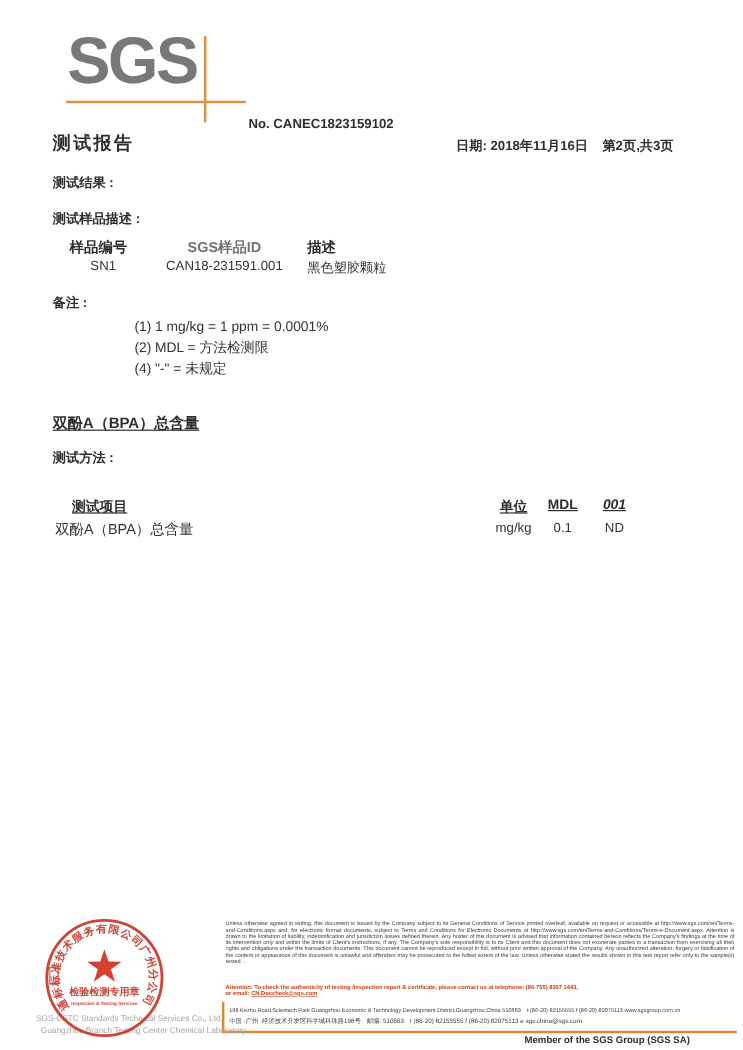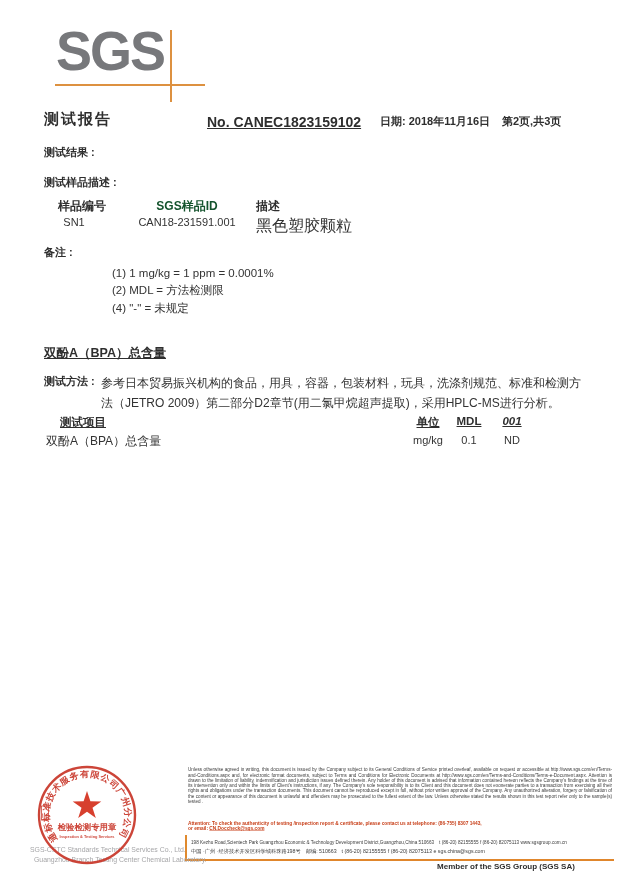--- a/index.html
+++ b/index.html
@@ -8,34 +8,34 @@
   .page { position:relative; width:619px; height:875px; background:#fff; overflow:hidden; margin:0 auto;padding-left:25px; }
 
   
   .sgs-logo { position:absolute; left:56px; top:24px; font-size:54px; font-weight:bold;
               color:#77787b; letter-spacing:-2px; transform:scaleY(1.02); line-height:1; }
   .logo-vline { position:absolute; left:170px; top:30px; width:2px; height:72px; background:#dd9140; }
   .logo-hline { position:absolute; left:55px; top:84px; width:150px; height:2px; background:#dd9140; }
 
   
   .rpt-title { position:absolute; left:44px; top:110px; font-size:15px; font-weight:bold; color:#2e2e2e; letter-spacing:2px; }
-  .rpt-no   { position:absolute; left:207px; top:114px; font-size:14px; font-weight:600; color:#2e2e2e;text-decoration:underline; }
+  .rpt-no   { position:absolute; left:207px; top:98px; font-size:11px; font-weight:600; color:#2e2e2e; }
   .rpt-date { position:absolute; left:380px; top:114px; font-size:11px; font-weight:600; color:#2e2e2e; }
   .rpt-page { position:absolute; left:502px; top:114px; font-size:11px; font-weight:600; color:#2e2e2e; }
 
   .sec-label { font-size:11px; font-weight:bold; color:#2e2e2e; }
   .results-label { position:absolute; left:44px; top:145px; }
   .sample-title  { position:absolute; left:44px; top:175px; }
 
   .stbl-h1 { position:absolute; left:40px;  top:198px; width:84px;  text-align:center; font-weight:bold; font-size:12px; color:#2e2e2e;}
-  .stbl-h2 { position:absolute; left:124px; top:198px; width:126px; text-align:center; font-weight:bold; font-size:12px; color:#14532d;}
+  .stbl-h2 { position:absolute; left:124px; top:198px; width:126px; text-align:center; font-weight:bold; font-size:12px; color:#737373;}
   .stbl-h3 { position:absolute; left:256px; top:198px; font-weight:bold; font-size:12px; color:#2e2e2e;}
-  .stbl-v1 { position:absolute; left:32px;  top:216px; width:84px;  text-align:center; font-size:11px; }
+  .stbl-v1 { position:absolute; left:44px;  top:216px; width:84px;  text-align:center; font-size:11px; }
   .stbl-v2 { position:absolute; left:124px; top:216px; width:126px; text-align:center; font-size:11px; }
-  .stbl-v3 { position:absolute; left:256px; top:216px; font-size:16px; }
+  .stbl-v3 { position:absolute; left:256px; top:216px; font-size:11px; }
 
   .notes-label { position:absolute; left:44px; top:245px; }
   .notes { position:absolute; left:112px; top:265px; font-size:11.5px; line-height:17.3px; }
 
   .bpa-title { position:absolute; left:44px; top:345px; font-size:12.5px; font-weight:bold;
                color:#2e2e2e; text-decoration:underline; }
   .method-label { position:absolute; left:44px; top:374px; }
   .method-text  { position:absolute; left:101px; top:373px; width:484px; font-size:12px; line-height:20px; color:#333; }
 
   .rtbl-h { font-size:11.5px; font-weight:bold; color:#2e2e2e; text-decoration:underline; }
@@ -96,21 +96,20 @@
 
   <div class="sec-label notes-label">备注 :</div>
   <div class="notes">
     <div>(1) 1 mg/kg = 1 ppm = 0.0001%</div>
     <div>(2) MDL = 方法检测限</div>
     <div>(4) "-" = 未规定</div>
   </div>
 
   <div class="bpa-title">双酚A（BPA）总含量</div>
   <div class="sec-label method-label">测试方法 :</div>
-  <div class="method-text">参考日本贸易振兴机构的食品，用具，容器，包装材料，玩具，洗涤剂规范、标准和检测方法（JETRO 2009）第二部分D2章节(用二氯甲烷超声提取)，采用HPLC-MS进行分析。</div>
 
   <div class="rtbl-h rtbl-item-h">测试项目</div>
   <div class="rtbl-h rtbl-unit-h">单位</div>
   <div class="rtbl-h rtbl-mdl-h">MDL</div>
   <div class="rtbl-h rtbl-001-h">001</div>
   <div class="rtbl-item-v">双酚A（BPA）总含量</div>
   <div class="rtbl-unit-v">mg/kg</div>
   <div class="rtbl-mdl-v">0.1</div>
   <div class="rtbl-001-v">ND</div>
 

